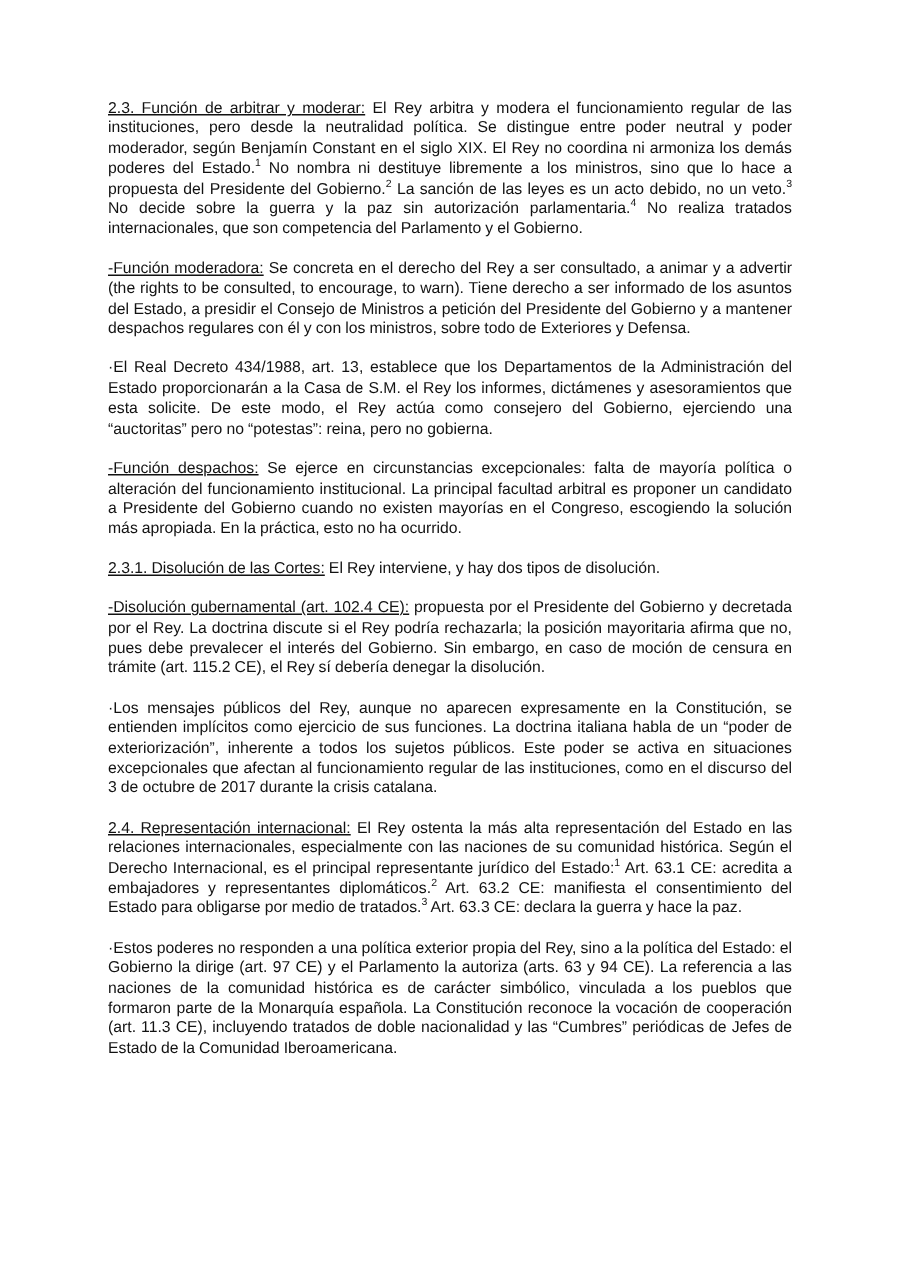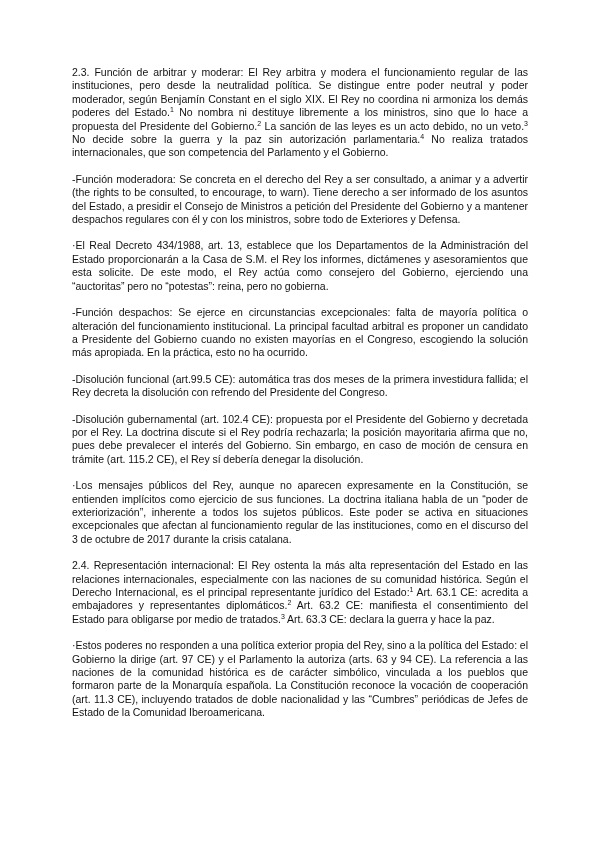--- a/index.html
+++ b/index.html
@@ -17,33 +17,33 @@
     padding: 66px 72px 56px 72px;
     color: #121212;
     font-size: 10.5px;
     line-height: 13.4px;
   }
   .page p {
     text-align: justify;
     margin: 0 0 13px 0;
     word-spacing: -0.2px;
   }
-  .u { text-underline-offset: 1px; }
+  .u { text-decoration: underline; text-underline-offset: 1px; }
   sup {
     font-size: 7px;
     line-height: 0;
     vertical-align: super;
   }
 </style>
 </head>
 <body>
 
 <div class="page" style="background: rgb(255, 255, 255); color: rgb(18, 18, 18);">
     <p><span class="u">2.3. Función de arbitrar y moderar:</span><span> El Rey arbitra y modera el funcionamiento regular de las instituciones, pero desde la neutralidad política. Se distingue entre poder neutral y poder moderador, según Benjamín Constant en el siglo XIX. El Rey no coordina ni armoniza los demás poderes del Estado.</span><sup>1</sup><span> No nombra ni destituye libremente a los ministros, sino que lo hace a propuesta del Presidente del Gobierno.</span><sup>2</sup><span> La sanción de las leyes es un acto debido, no un veto.</span><sup>3</sup><span> No decide sobre la guerra y la paz sin autorización parlamentaria.</span><sup>4</sup><span> No realiza tratados internacionales, que son competencia del Parlamento y el Gobierno.</span></p>
     <p><span class="u">-Función moderadora:</span><span> Se concreta en el derecho del Rey a ser consultado, a animar y a advertir (the rights to be consulted, to encourage, to warn). Tiene derecho a ser informado de los asuntos del Estado, a presidir el Consejo de Ministros a petición del Presidente del Gobierno y a mantener despachos regulares con él y con los ministros, sobre todo de Exteriores y Defensa.</span></p>
     <p><span>·El Real Decreto 434/1988, art. 13, establece que los Departamentos de la Administración del Estado proporcionarán a la Casa de S.M. el Rey los informes, dictámenes y asesoramientos que esta solicite. De este modo, el Rey actúa como consejero del Gobierno, ejerciendo una “auctoritas” pero no “potestas”: reina, pero no gobierna.</span></p>
     <p><span class="u">-Función despachos:</span><span> Se ejerce en circunstancias excepcionales: falta de mayoría política o alteración del funcionamiento institucional. La principal facultad arbitral es proponer un candidato a Presidente del Gobierno cuando no existen mayorías en el Congreso, escogiendo la solución más apropiada. En la práctica, esto no ha ocurrido.</span></p>
-    <p><span class="u">-Disolución funcional (art.99.5 CE):</span><span> automática tras dos meses de la primera investidura fallida; el Rey decreta la disolución con refrendo del Presidente del Congreso.</span></p>
+    <p><span class="u">2.3.1. Disolución de las Cortes:</span><span> El Rey interviene, y hay dos tipos de disolución.</span></p>
     <p><span class="u">-Disolución gubernamental (art. 102.4 CE):</span><span> propuesta por el Presidente del Gobierno y decretada por el Rey. La doctrina discute si el Rey podría rechazarla; la posición mayoritaria afirma que no, pues debe prevalecer el interés del Gobierno. Sin embargo, en caso de moción de censura en trámite (art. 115.2 CE), el Rey sí debería denegar la disolución.</span></p>
     <p><span>·Los mensajes públicos del Rey, aunque no aparecen expresamente en la Constitución, se entienden implícitos como ejercicio de sus funciones. La doctrina italiana habla de un “poder de exteriorización”, inherente a todos los sujetos públicos. Este poder se activa en situaciones excepcionales que afectan al funcionamiento regular de las instituciones, como en el discurso del 3 de octubre de 2017 durante la crisis catalana.</span></p>
     <p><span class="u">2.4. Representación internacional:</span><span> El Rey ostenta la más alta representación del Estado en las relaciones internacionales, especialmente con las naciones de su comunidad histórica. Según el Derecho Internacional, es el principal representante jurídico del Estado:</span><sup>1</sup><span> Art. 63.1 CE: acredita a embajadores y representantes diplomáticos.</span><sup>2</sup><span> Art. 63.2 CE: manifiesta el consentimiento del Estado para obligarse por medio de tratados.</span><sup>3</sup><span> Art. 63.3 CE: declara la guerra y hace la paz.</span></p>
     <p><span>·Estos poderes no responden a una política exterior propia del Rey, sino a la política del Estado: el Gobierno la dirige (art. 97 CE) y el Parlamento la autoriza (arts. 63 y 94 CE). La referencia a las naciones de la comunidad histórica es de carácter simbólico, vinculada a los pueblos que formaron parte de la Monarquía española. La Constitución reconoce la vocación de cooperación (art. 11.3 CE), incluyendo tratados de doble nacionalidad y las “Cumbres” periódicas de Jefes de Estado de la Comunidad Iberoamericana.</span></p>
   </div>
 
 </body></html>

